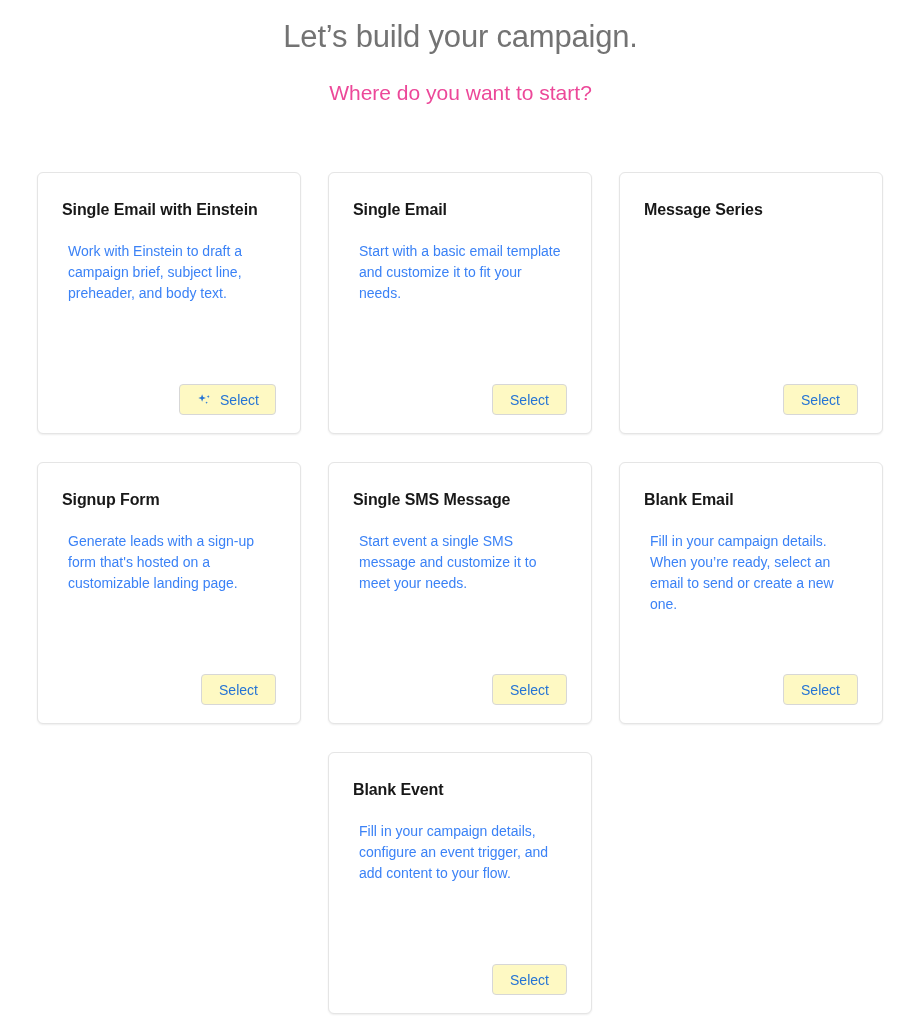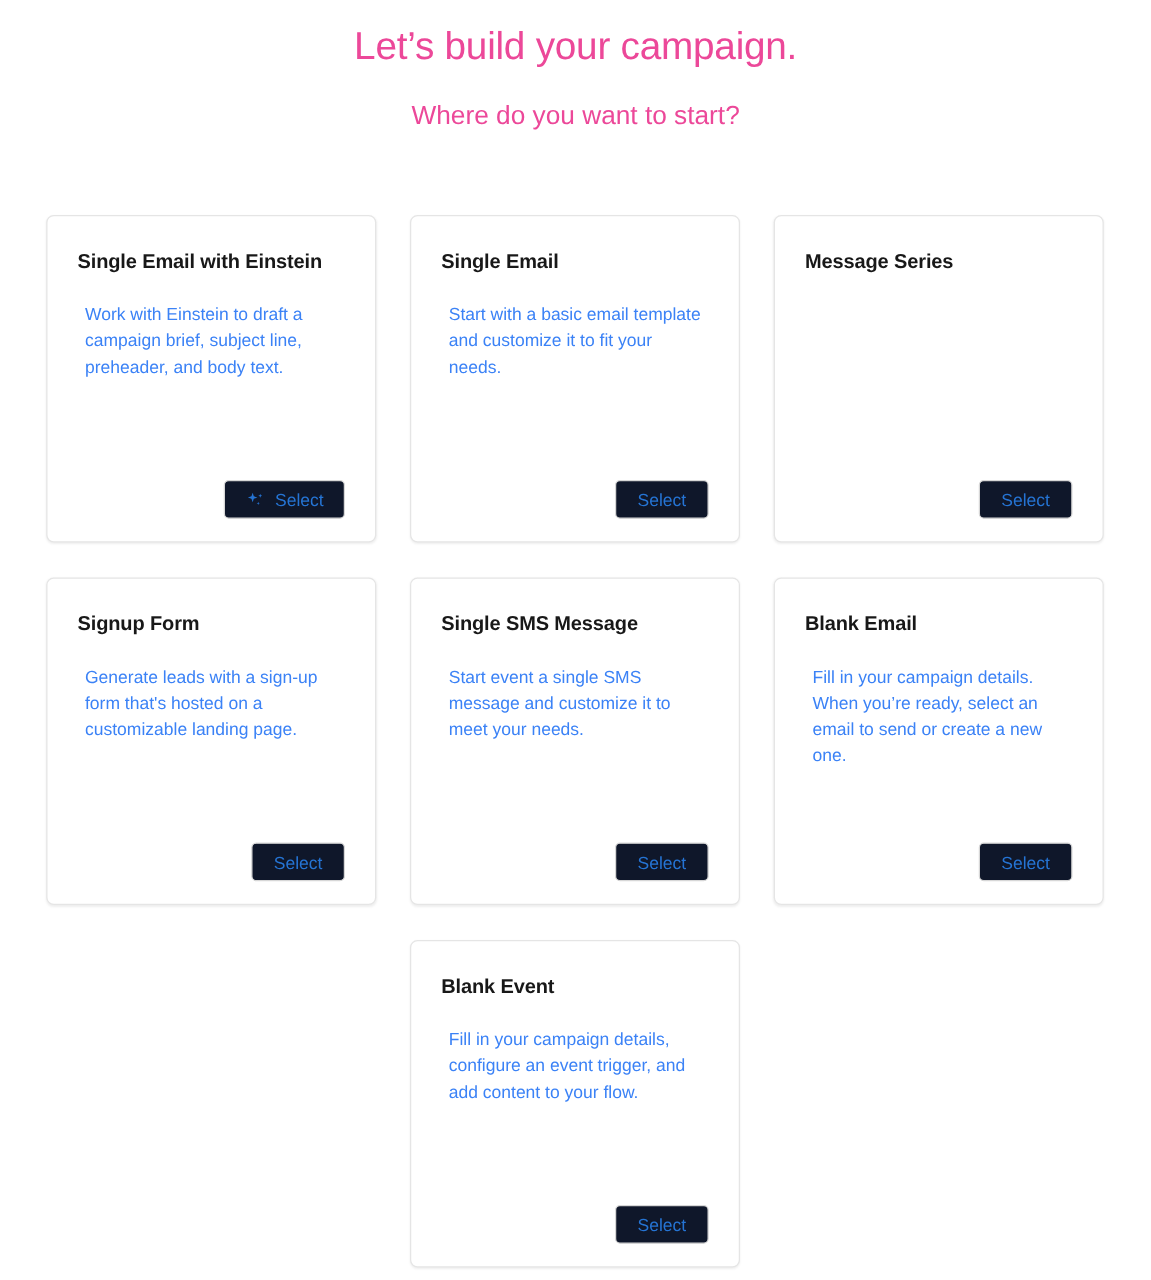--- a/index.html
+++ b/index.html
@@ -27,21 +27,21 @@
   
   .heading-block {
     text-align: center;
     padding-top: 17px;
   }
   .page-title {
     font-size: 31px;
     line-height: 40px;
     font-weight: 400;
     letter-spacing: -0.2px;
-    color: #ec4899;
+    color: #737373;
     margin: 0;
   }
   .page-subtitle {
     font-size: 21px;
     line-height: 28px;
     font-weight: 400;
     color: #ec4899;
     margin: 0;
     padding-top: 22px;
   }
@@ -95,21 +95,21 @@
     justify-content: flex-end;
     align-items: flex-end;
   }
 
   
   .select-btn {
     box-sizing: border-box;
     height: 31px;
     min-width: 75px;
     padding: 0 14px;
-    background: #0f172a;
+    background: #fef9c3;
     border: 1px solid #d7d7d7;
     border-radius: 4px;
     color: #2574d4;
     font-family: "Liberation Sans", "DejaVu Sans", sans-serif;
     font-size: 14px;
     line-height: 1;
     font-weight: 400;
     cursor: pointer;
     display: inline-flex;
     align-items: center;

